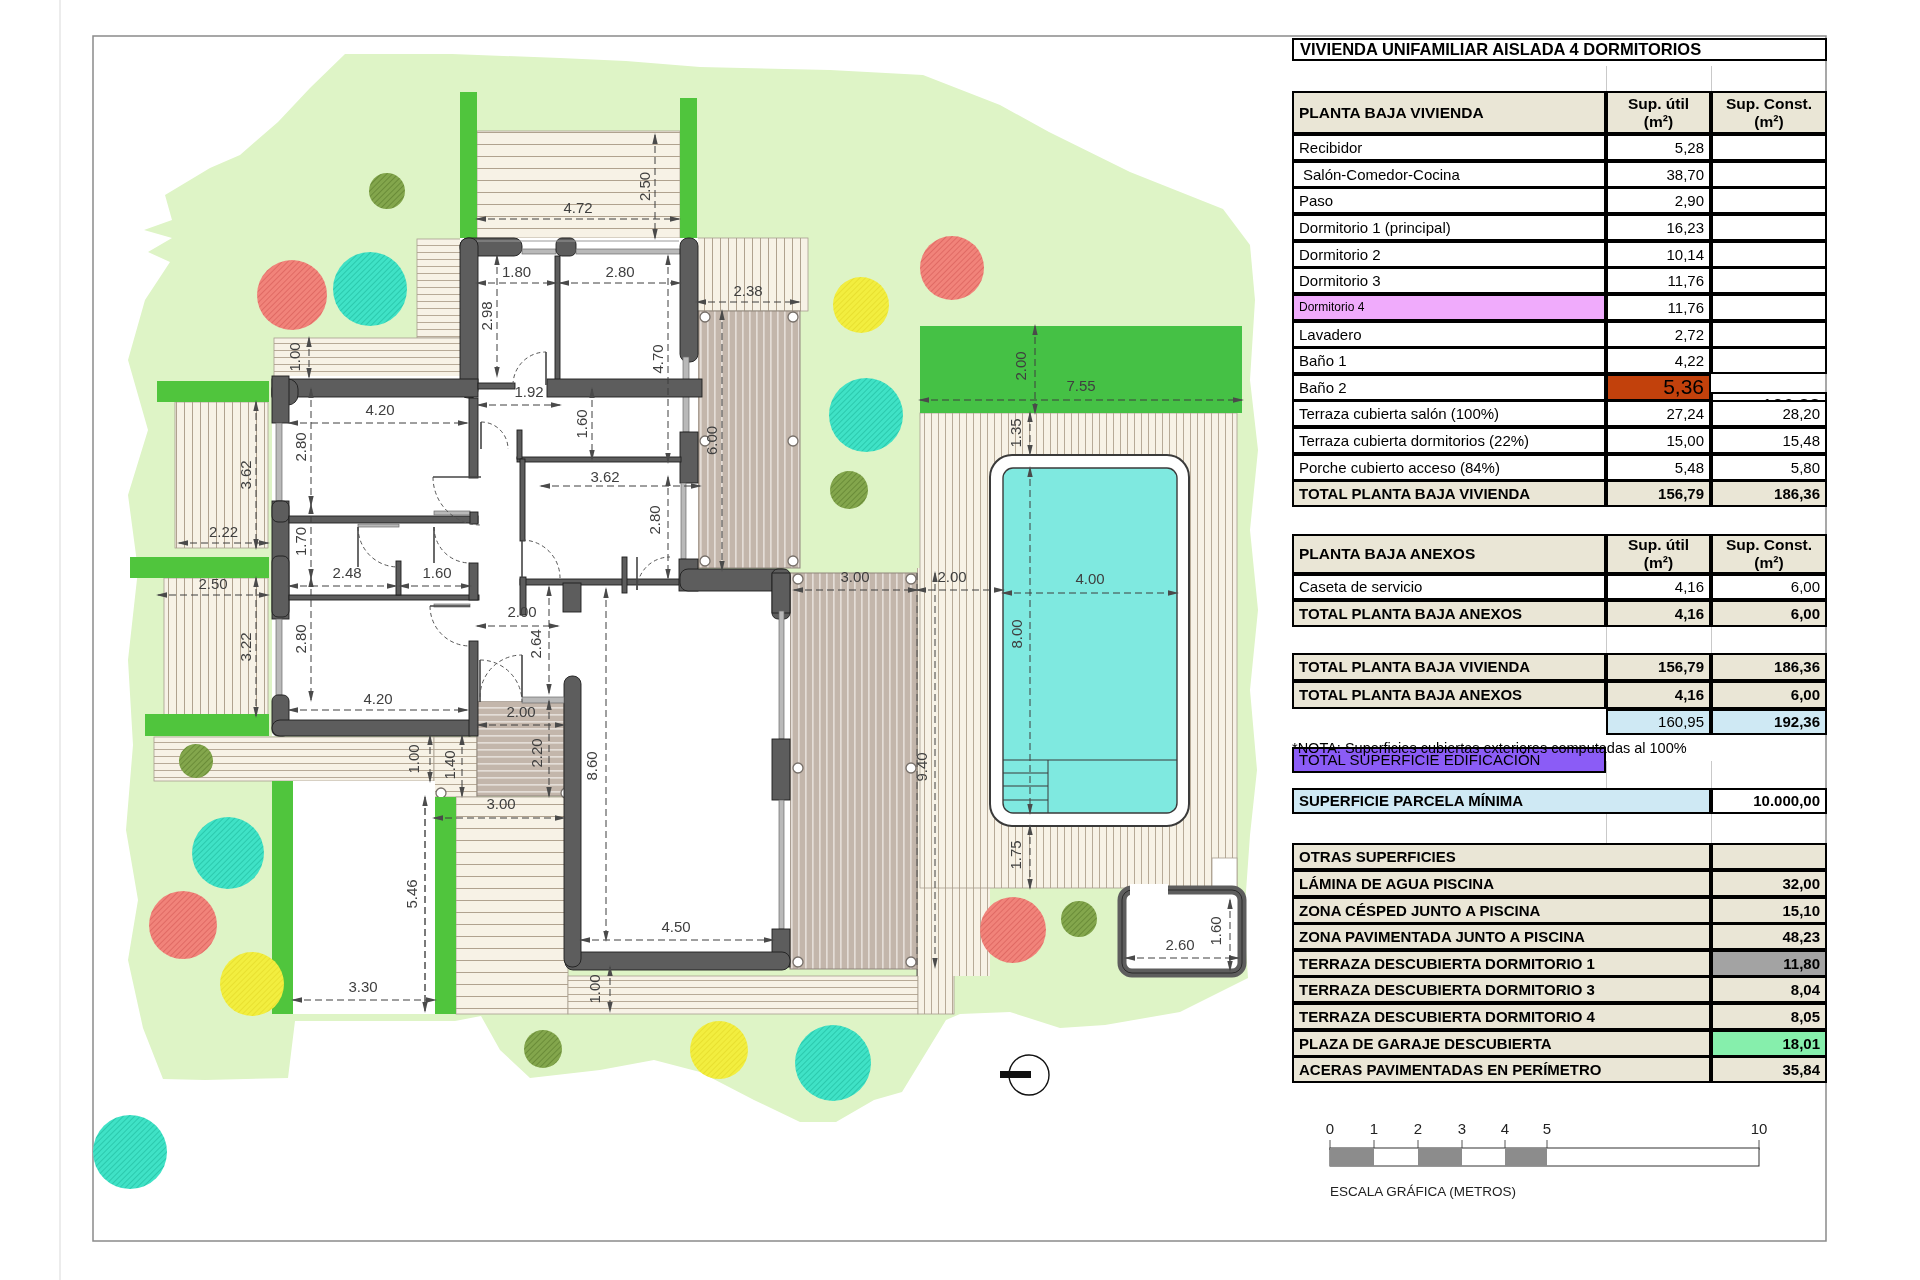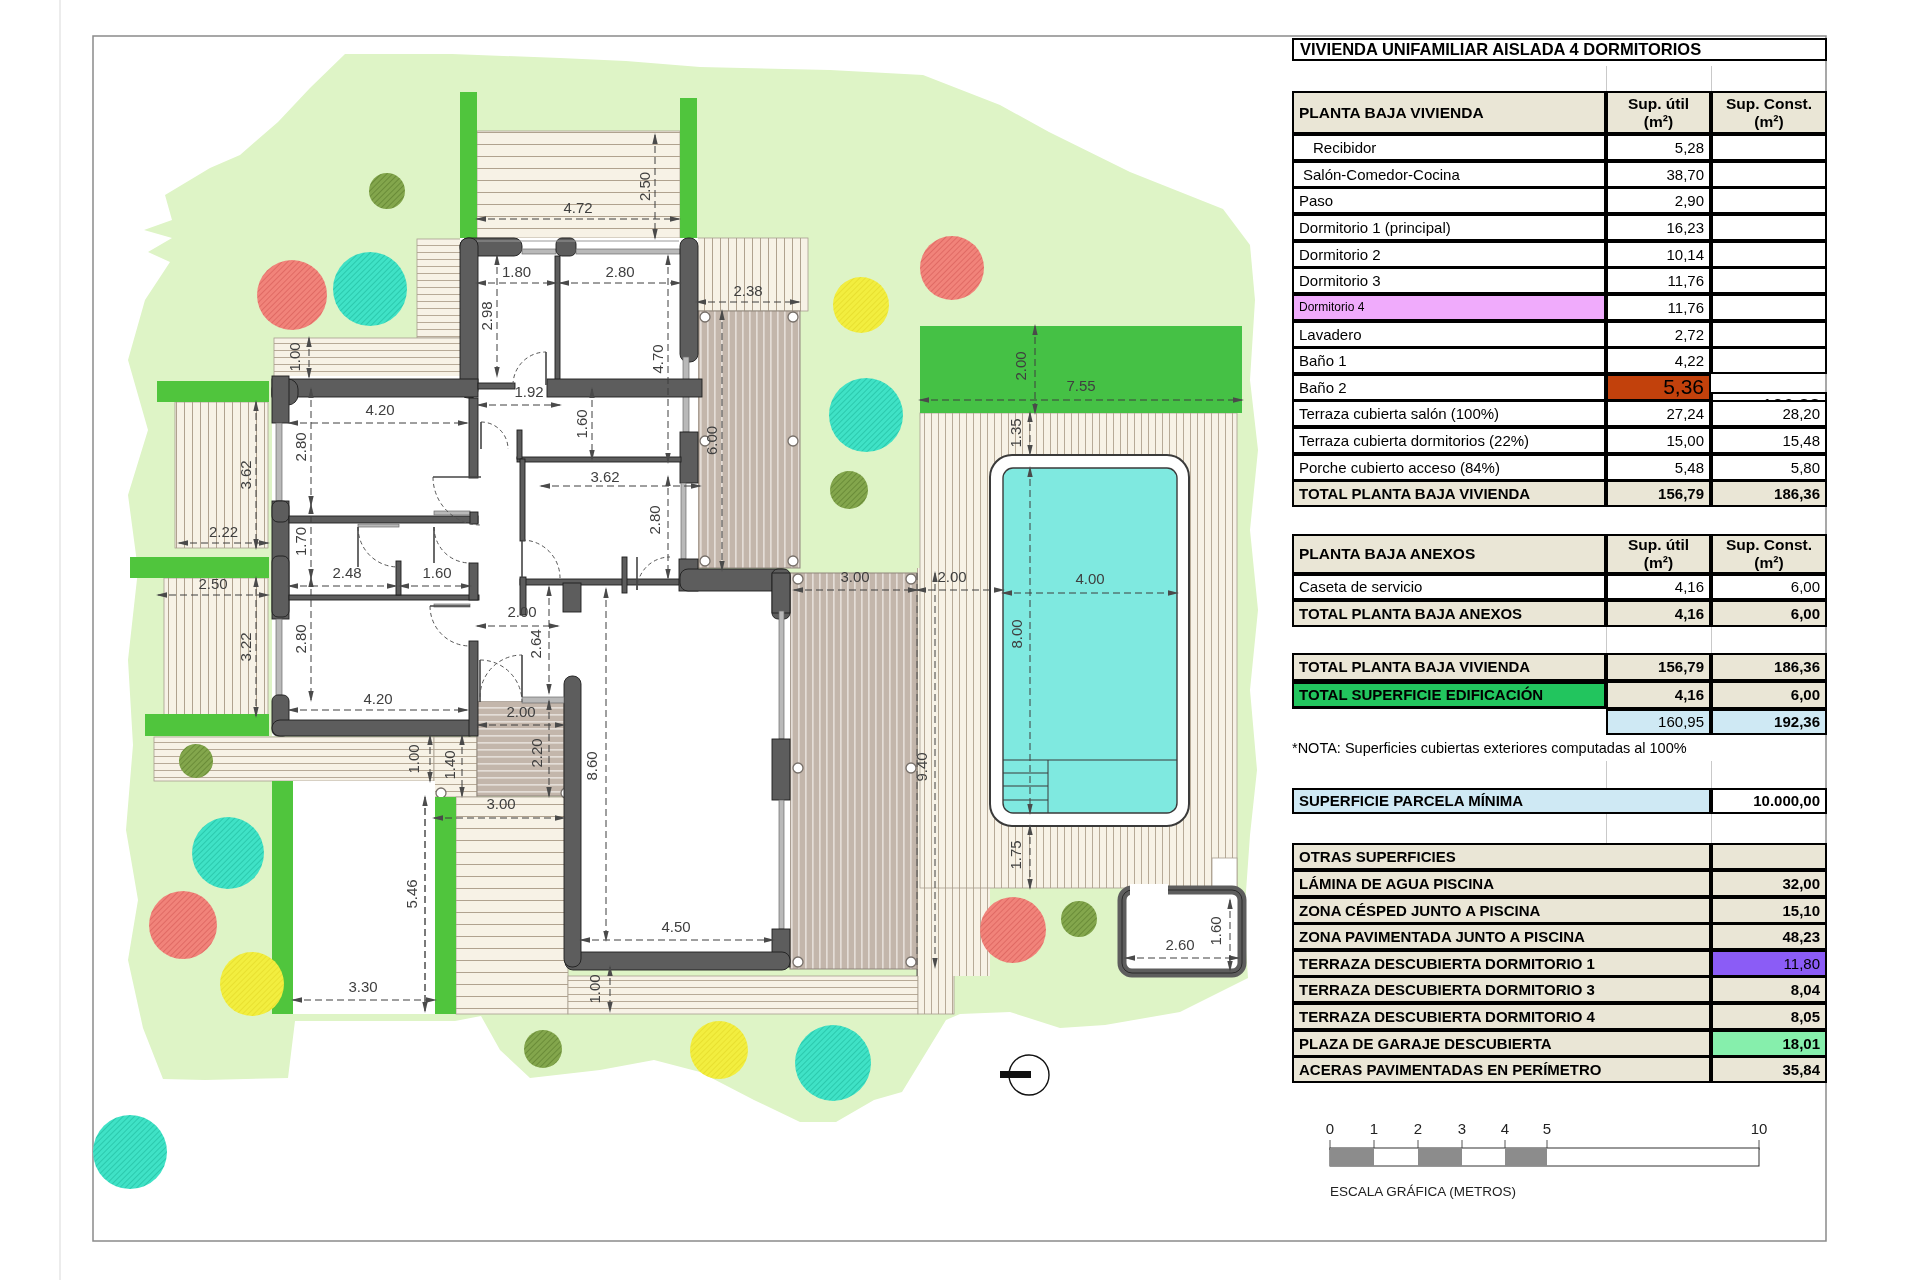--- a/index.html
+++ b/index.html
@@ -553,21 +553,21 @@
 <div style="position:absolute;left:1606px;top:761px;width:1px;height:27px;background:#c9c9c9"></div>
 <div style="position:absolute;left:1606px;top:814px;width:1px;height:29px;background:#c9c9c9"></div>
 <div style="position:absolute;left:1711px;top:66px;width:1px;height:25px;background:#c9c9c9"></div>
 <div style="position:absolute;left:1711px;top:627px;width:1px;height:26px;background:#c9c9c9"></div>
 <div style="position:absolute;left:1711px;top:761px;width:1px;height:27px;background:#c9c9c9"></div>
 <div style="position:absolute;left:1711px;top:814px;width:1px;height:29px;background:#c9c9c9"></div>
 
 <div class="cell" style="left:1292px;top:91px;width:314px;height:43px;background:#eae6d6;font-weight:bold;font-size:15.5px;justify-content:flex-start;padding-left:5px;border-width:2px">PLANTA BAJA VIVIENDA</div>
 <div class="cell" style="left:1606px;top:91px;width:105px;height:43px;background:#eae6d6;font-weight:bold;font-size:15.5px;justify-content:center;text-align:center;border-width:2px">Sup. útil<br>(m²)</div>
 <div class="cell" style="left:1711px;top:91px;width:116px;height:43px;background:#eae6d6;font-weight:bold;font-size:15.5px;justify-content:center;text-align:center;border-width:2px">Sup. Const.<br>(m²)</div>
-<div class="cell" style="left:1292px;top:134px;width:314px;height:27px;background:#ffffff;font-size:15px;padding-left:19px;justify-content:flex-start;border-width:2px">Recibidor</div>
+<div class="cell" style="left:1292px;top:134px;width:314px;height:27px;background:#ffffff;font-size:15px;padding-left:5px;justify-content:flex-start;border-width:2px">Recibidor</div>
 <div class="cell" style="left:1606px;top:134px;width:105px;height:27px;background:#ffffff;font-size:15px;padding-right:5px;justify-content:flex-end;border-width:2px">5,28</div>
 <div class="cell" style="left:1711px;top:134px;width:116px;height:27px;background:#ffffff;font-size:15px;padding-right:5px;justify-content:flex-end;border-width:2px"></div>
 <div class="cell" style="left:1292px;top:161px;width:314px;height:27px;background:#ffffff;font-size:15px;padding-left:9px;justify-content:flex-start;border-width:2px">Salón-Comedor-Cocina</div>
 <div class="cell" style="left:1606px;top:161px;width:105px;height:27px;background:#ffffff;font-size:15px;padding-right:5px;justify-content:flex-end;border-width:2px">38,70</div>
 <div class="cell" style="left:1711px;top:161px;width:116px;height:27px;background:#ffffff;font-size:15px;padding-right:5px;justify-content:flex-end;border-width:2px"></div>
 <div class="cell" style="left:1292px;top:187px;width:314px;height:27px;background:#ffffff;font-size:15px;padding-left:5px;justify-content:flex-start;border-width:2px">Paso</div>
 <div class="cell" style="left:1606px;top:187px;width:105px;height:27px;background:#ffffff;font-size:15px;padding-right:5px;justify-content:flex-end;border-width:2px">2,90</div>
 <div class="cell" style="left:1711px;top:187px;width:116px;height:27px;background:#ffffff;font-size:15px;padding-right:5px;justify-content:flex-end;border-width:2px"></div>
 <div class="cell" style="left:1292px;top:214px;width:314px;height:27px;background:#ffffff;font-size:15px;padding-left:5px;justify-content:flex-start;border-width:2px">Dormitorio 1 (principal)</div>
 <div class="cell" style="left:1606px;top:214px;width:105px;height:27px;background:#ffffff;font-size:15px;padding-right:5px;justify-content:flex-end;border-width:2px">16,23</div>
@@ -612,38 +612,38 @@
 <div class="cell" style="left:1292px;top:600px;width:314px;height:27px;background:#eae6d6;font-size:15px;font-weight:bold;padding-left:5px;justify-content:flex-start;border-width:2px">TOTAL PLANTA BAJA ANEXOS</div>
 <div class="cell" style="left:1606px;top:600px;width:105px;height:27px;background:#eae6d6;font-size:15px;font-weight:bold;padding-right:5px;justify-content:flex-end;border-width:2px">4,16</div>
 <div class="cell" style="left:1711px;top:600px;width:116px;height:27px;background:#eae6d6;font-size:15px;font-weight:bold;padding-right:5px;justify-content:flex-end;border-width:2px">6,00</div>
 
 <div class="cell" style="left:1292px;top:653px;width:314px;height:28px;background:#eae6d6;font-size:15px;font-weight:bold;padding-left:5px;justify-content:flex-start;border-width:2px">TOTAL PLANTA BAJA VIVIENDA</div>
 <div class="cell" style="left:1606px;top:653px;width:105px;height:28px;background:#eae6d6;font-size:15px;font-weight:bold;padding-right:5px;justify-content:flex-end;border-width:2px">156,79</div>
 <div class="cell" style="left:1711px;top:653px;width:116px;height:28px;background:#eae6d6;font-size:15px;font-weight:bold;padding-right:5px;justify-content:flex-end;border-width:2px">186,36</div>
 <div class="cell" style="left:1292px;top:681px;width:314px;height:28px;background:#eae6d6;font-size:15px;font-weight:bold;padding-left:5px;justify-content:flex-start;border-width:2px">TOTAL PLANTA BAJA ANEXOS</div>
 <div class="cell" style="left:1606px;top:681px;width:105px;height:28px;background:#eae6d6;font-size:15px;font-weight:bold;padding-right:5px;justify-content:flex-end;border-width:2px">4,16</div>
 <div class="cell" style="left:1711px;top:681px;width:116px;height:28px;background:#eae6d6;font-size:15px;font-weight:bold;padding-right:5px;justify-content:flex-end;border-width:2px">6,00</div>
-<div class="cell" style="left:1292px;top:682px;width:314px;height:26px;background:#22c55e;font-size:15px;font-weight:bold;padding-left:5px;justify-content:flex-start;border-width:2px">TOTAL SUPERFICIE EDIFICACIÓN</div>
+<div class="cell" style="left:1292px;top:747px;width:314px;height:26px;background:#8b5cf6;font-size:15px;font-weight:normal;padding-left:5px;justify-content:flex-start;border-width:2px">TOTAL SUPERFICIE EDIFICACIÓN</div>
 <div class="cell" style="left:1606px;top:709px;width:105px;height:26px;background:#cfe9f4;font-size:15px;font-weight:normal;padding-right:5px;justify-content:flex-end;border-width:2px">160,95</div>
 <div class="cell" style="left:1711px;top:709px;width:116px;height:26px;background:#cfe9f4;font-size:15px;font-weight:bold;padding-right:5px;justify-content:flex-end;border-width:2px">192,36</div>
 <div style="position:absolute;left:1292px;top:740px;width:535px;height:21px;font-size:14.5px;color:#000">*NOTA: Superficies cubiertas exteriores computadas al 100%</div>
 
 <div class="cell" style="left:1292px;top:788px;width:419px;height:26px;background:#cfe9f4;font-size:15px;font-weight:bold;padding-left:5px;justify-content:flex-start;border-width:2px">SUPERFICIE PARCELA MÍNIMA</div>
 <div class="cell" style="left:1711px;top:788px;width:116px;height:26px;background:#ffffff;font-size:15px;font-weight:bold;padding-right:5px;justify-content:flex-end;border-width:2px">10.000,00</div>
 
 <div class="cell" style="left:1292px;top:843px;width:419px;height:27px;background:#eae6d6;font-size:15px;font-weight:bold;padding-left:5px;justify-content:flex-start;border-width:2px">OTRAS SUPERFICIES</div>
 <div class="cell" style="left:1711px;top:843px;width:116px;height:27px;background:#eae6d6;font-size:15px;font-weight:bold;padding-right:5px;justify-content:flex-end;border-width:2px"></div>
 <div class="cell" style="left:1292px;top:870px;width:419px;height:27px;background:#eae6d6;font-size:15px;font-weight:bold;padding-left:5px;justify-content:flex-start;border-width:2px">LÁMINA DE AGUA PISCINA</div>
 <div class="cell" style="left:1711px;top:870px;width:116px;height:27px;background:#eae6d6;font-size:15px;font-weight:bold;padding-right:5px;justify-content:flex-end;border-width:2px">32,00</div>
 <div class="cell" style="left:1292px;top:897px;width:419px;height:27px;background:#eae6d6;font-size:15px;font-weight:bold;padding-left:5px;justify-content:flex-start;border-width:2px">ZONA CÉSPED JUNTO A PISCINA</div>
 <div class="cell" style="left:1711px;top:897px;width:116px;height:27px;background:#eae6d6;font-size:15px;font-weight:bold;padding-right:5px;justify-content:flex-end;border-width:2px">15,10</div>
 <div class="cell" style="left:1292px;top:923px;width:419px;height:27px;background:#eae6d6;font-size:15px;font-weight:bold;padding-left:5px;justify-content:flex-start;border-width:2px">ZONA PAVIMENTADA JUNTO A PISCINA</div>
 <div class="cell" style="left:1711px;top:923px;width:116px;height:27px;background:#eae6d6;font-size:15px;font-weight:bold;padding-right:5px;justify-content:flex-end;border-width:2px">48,23</div>
 <div class="cell" style="left:1292px;top:950px;width:419px;height:27px;background:#eae6d6;font-size:15px;font-weight:bold;padding-left:5px;justify-content:flex-start;border-width:2px">TERRAZA DESCUBIERTA DORMITORIO 1</div>
-<div class="cell" style="left:1711px;top:950px;width:116px;height:27px;background:#8b5cf6;font-size:15px;font-weight:normal;padding-right:5px;justify-content:flex-end;border-width:2px">11,80</div>
+<div class="cell" style="left:1711px;top:950px;width:116px;height:27px;background:#a3a3a3;font-size:15px;font-weight:bold;padding-right:5px;justify-content:flex-end;border-width:2px">11,80</div>
 <div class="cell" style="left:1292px;top:976px;width:419px;height:27px;background:#eae6d6;font-size:15px;font-weight:bold;padding-left:5px;justify-content:flex-start;border-width:2px">TERRAZA DESCUBIERTA DORMITORIO 3</div>
 <div class="cell" style="left:1711px;top:976px;width:116px;height:27px;background:#eae6d6;font-size:15px;font-weight:bold;padding-right:5px;justify-content:flex-end;border-width:2px">8,04</div>
 <div class="cell" style="left:1292px;top:1003px;width:419px;height:27px;background:#eae6d6;font-size:15px;font-weight:bold;padding-left:5px;justify-content:flex-start;border-width:2px">TERRAZA DESCUBIERTA DORMITORIO 4</div>
 <div class="cell" style="left:1711px;top:1003px;width:116px;height:27px;background:#eae6d6;font-size:15px;font-weight:bold;padding-right:5px;justify-content:flex-end;border-width:2px">8,05</div>
 <div class="cell" style="left:1292px;top:1030px;width:419px;height:27px;background:#eae6d6;font-size:15px;font-weight:bold;padding-left:5px;justify-content:flex-start;border-width:2px">PLAZA DE GARAJE DESCUBIERTA</div>
 <div class="cell" style="left:1711px;top:1030px;width:116px;height:27px;background:#86efac;font-size:15px;font-weight:bold;padding-right:5px;justify-content:flex-end;border-width:2px">18,01</div>
 <div class="cell" style="left:1292px;top:1056px;width:419px;height:27px;background:#eae6d6;font-size:15px;font-weight:bold;padding-left:5px;justify-content:flex-start;border-width:2px">ACERAS PAVIMENTADAS EN PERÍMETRO</div>
 <div class="cell" style="left:1711px;top:1056px;width:116px;height:27px;background:#eae6d6;font-size:15px;font-weight:bold;padding-right:5px;justify-content:flex-end;border-width:2px">35,84</div>
 </div>
 </body></html>

